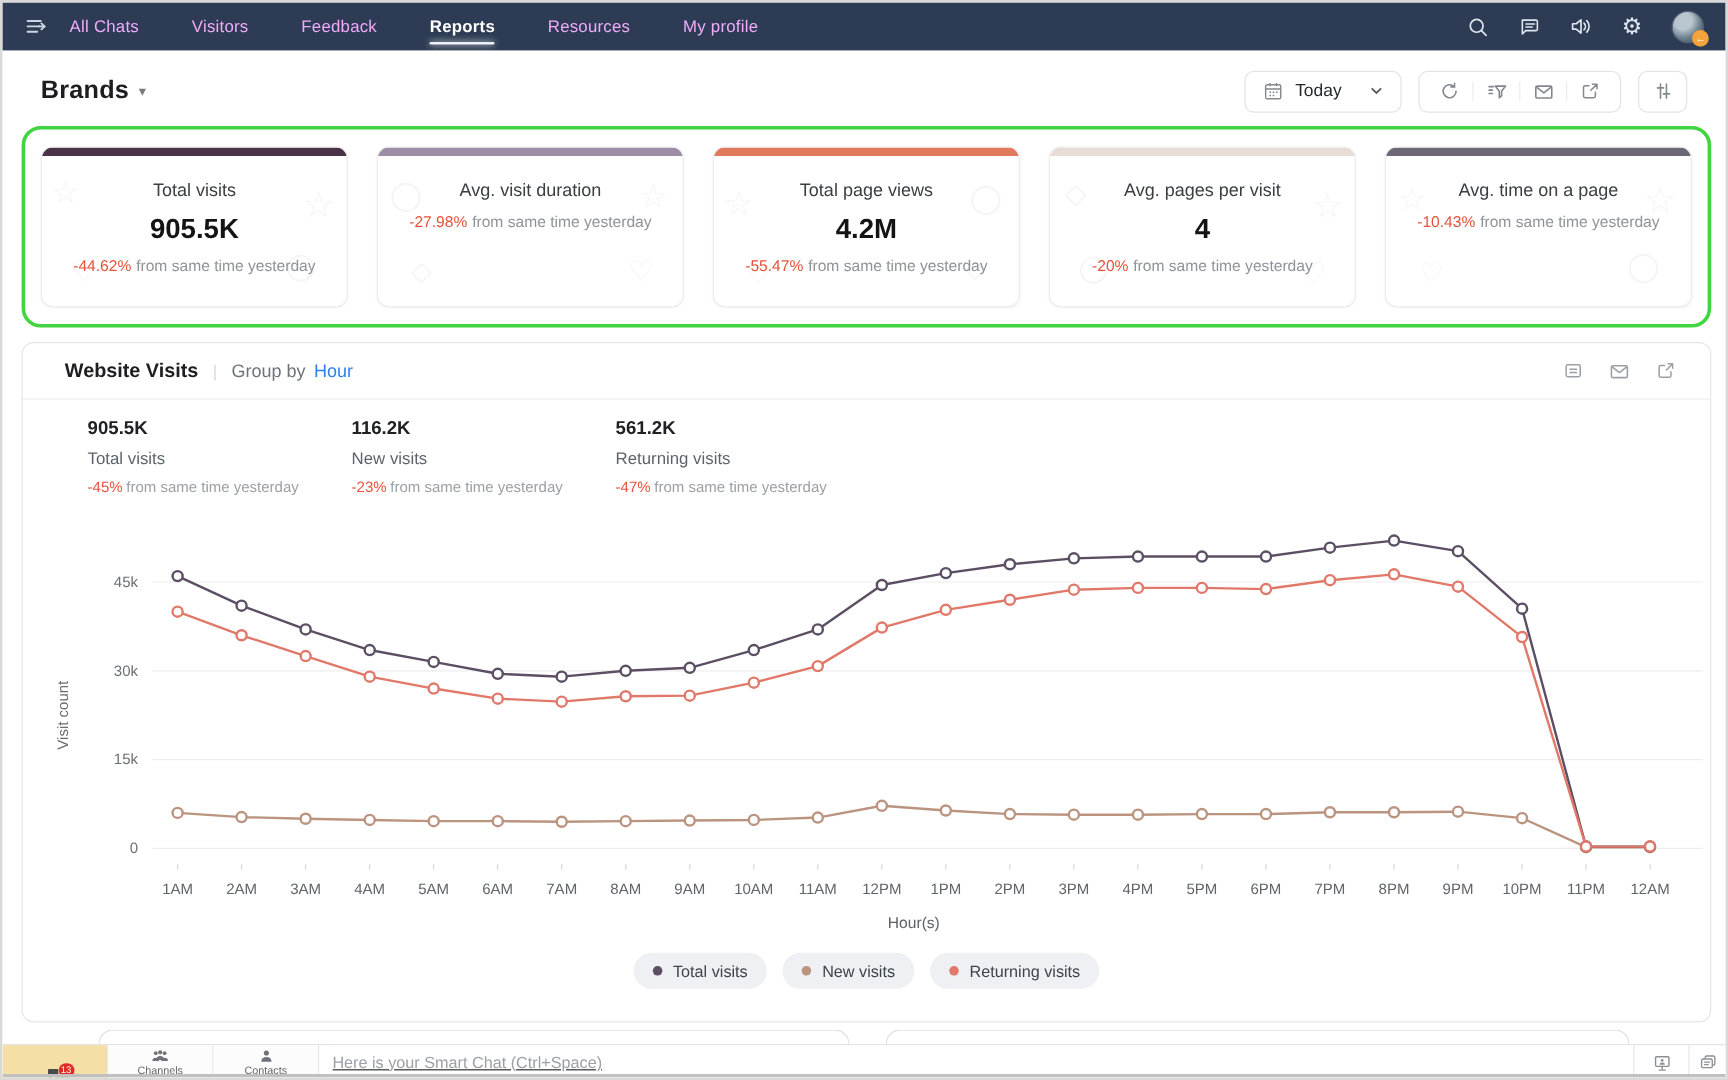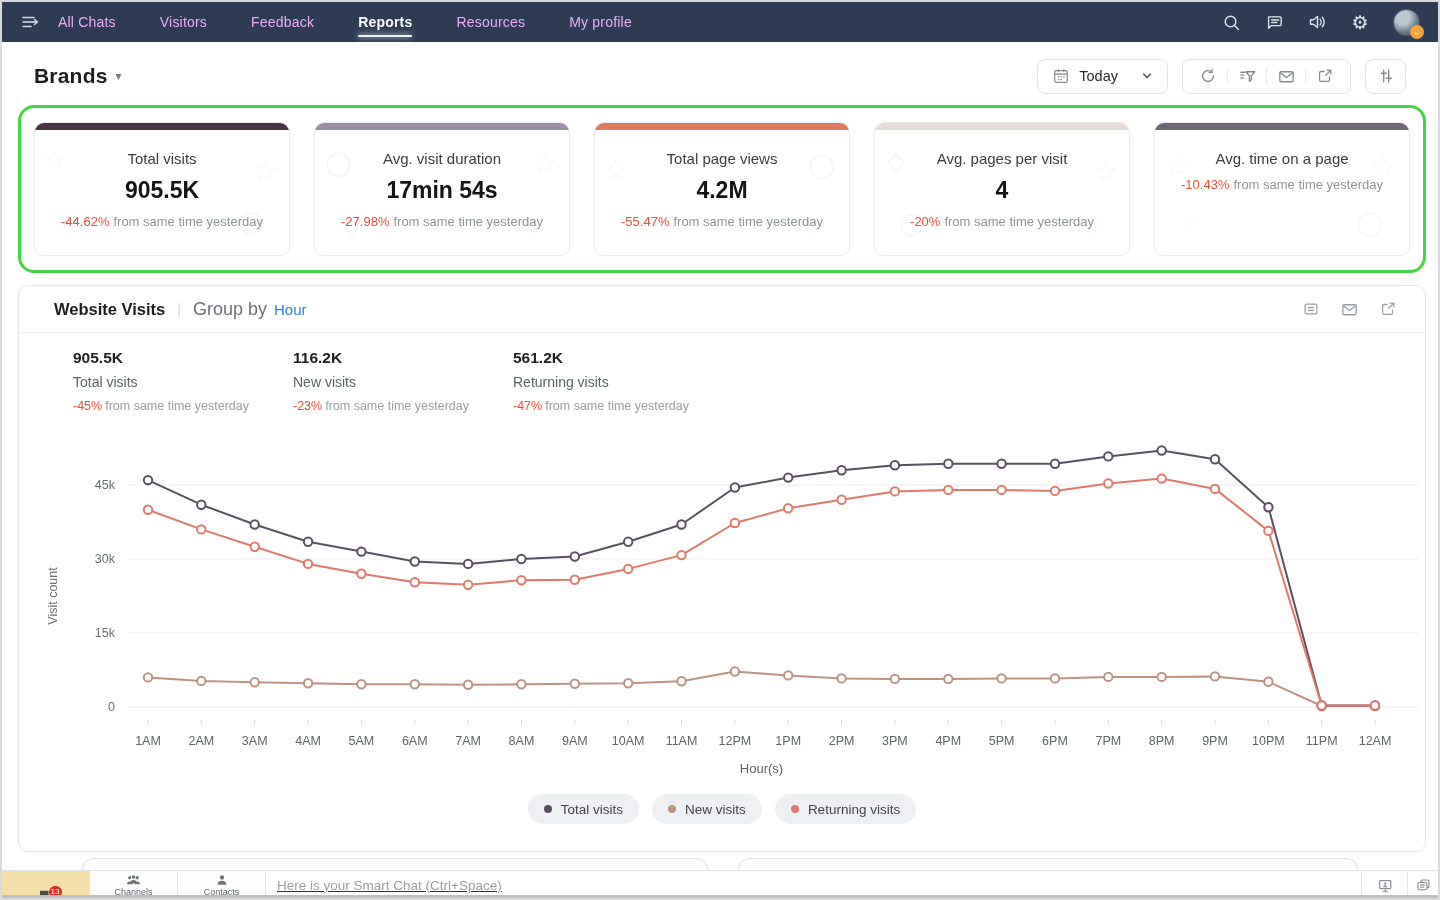--- a/index.html
+++ b/index.html
@@ -57,21 +57,21 @@
   .delta-red { color:var(--accent-red,#e4533d); }
   .delta-suffix { color:#8f949a; margin-left:4px; }
 
   
   .panel { position:absolute; top:283px; left:16px; width:1408px; height:567px;
            background:#fff; border:1px solid #e6e6e6; border-radius:10px; }
   .panel-header { height:47px; display:flex; align-items:center; padding:0 28px 0 35px;
                   border-bottom:1px solid #ededed; }
   .panel-title { font-size:16.5px; font-weight:bold; color:#1e1e20; }
   .ph-sep { color:#d8d8d8; margin:0 12px; font-size:14px; }
-  .groupby-label { font-size:18px; color:#6d737b; }
+  .groupby-label { font-size:15px; color:#6d737b; }
   .groupby-value { font-size:15px; color:var(--link-blue,#2f80ed); margin-left:7px; cursor:pointer; }
   .panel-icons { margin-left:auto; display:flex; align-items:center; gap:20px; color:#9aa0a6; }
   .panel-icons .p-icon { cursor:pointer; display:flex; }
 
   .stats-row { position:absolute; top:63px; left:54px; display:flex; }
   .stat-block { width:220px; }
   .stat-value { font-size:15.5px; font-weight:bold; color:#202124; }
   .stat-label { font-size:14px; color:#5c636b; margin-top:7px; }
   .stat-delta { font-size:12.5px; margin-top:9px; }
   .stat-delta .delta-suffix { margin-left:3px; color:#9aa0a6; }
@@ -226,21 +226,20 @@
         <span class="delta-red">-44.62%</span><span class="delta-suffix">from same time yesterday</span>
       </div>
     </div>
     <div class="card">
       <div class="card-accent" style="background: rgb(156, 142, 166);"></div>
       <span class="doodle" style="left:10px;top:26px;font-size:24px;">◯</span>
       <span class="doodle" style="right:12px;top:24px;font-size:28px;">☆</span>
       <span class="doodle" style="left:28px;bottom:16px;font-size:22px;">◇</span>
       <span class="doodle" style="right:24px;bottom:14px;font-size:24px;">♡</span>
       <div class="card-title">Avg. visit duration</div>
-      <div class="card-value">17min 54s</div>
       <div class="card-delta">
         <span class="delta-red">-27.98%</span><span class="delta-suffix">from same time yesterday</span>
       </div>
     </div>
     <div class="card">
       <div class="card-accent" style="background: rgb(225, 122, 92);"></div>
       <span class="doodle" style="left:8px;top:30px;font-size:28px;">☆</span>
       <span class="doodle" style="right:14px;top:28px;font-size:24px;">◯</span>
       <span class="doodle" style="left:26px;bottom:12px;font-size:24px;">♡</span>
       <span class="doodle" style="right:28px;bottom:18px;font-size:22px;">◇</span>

